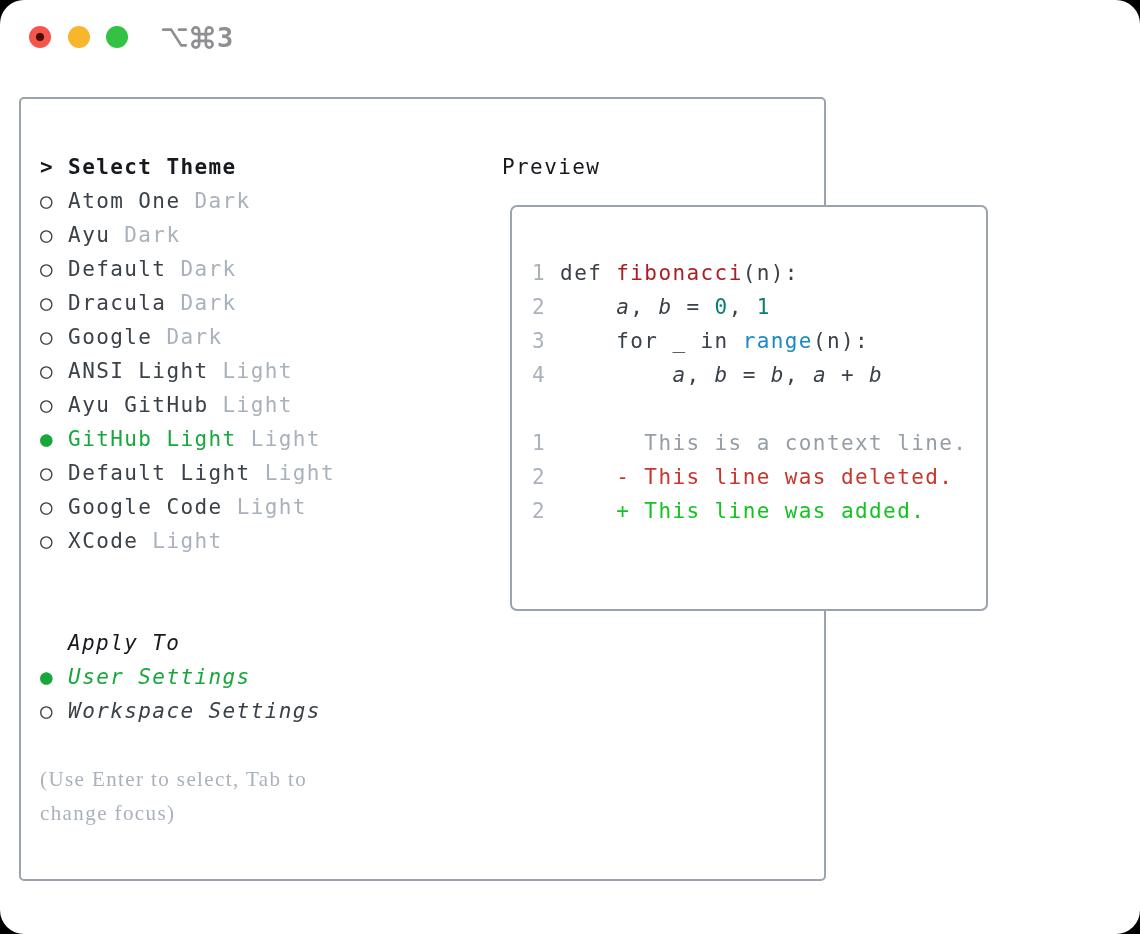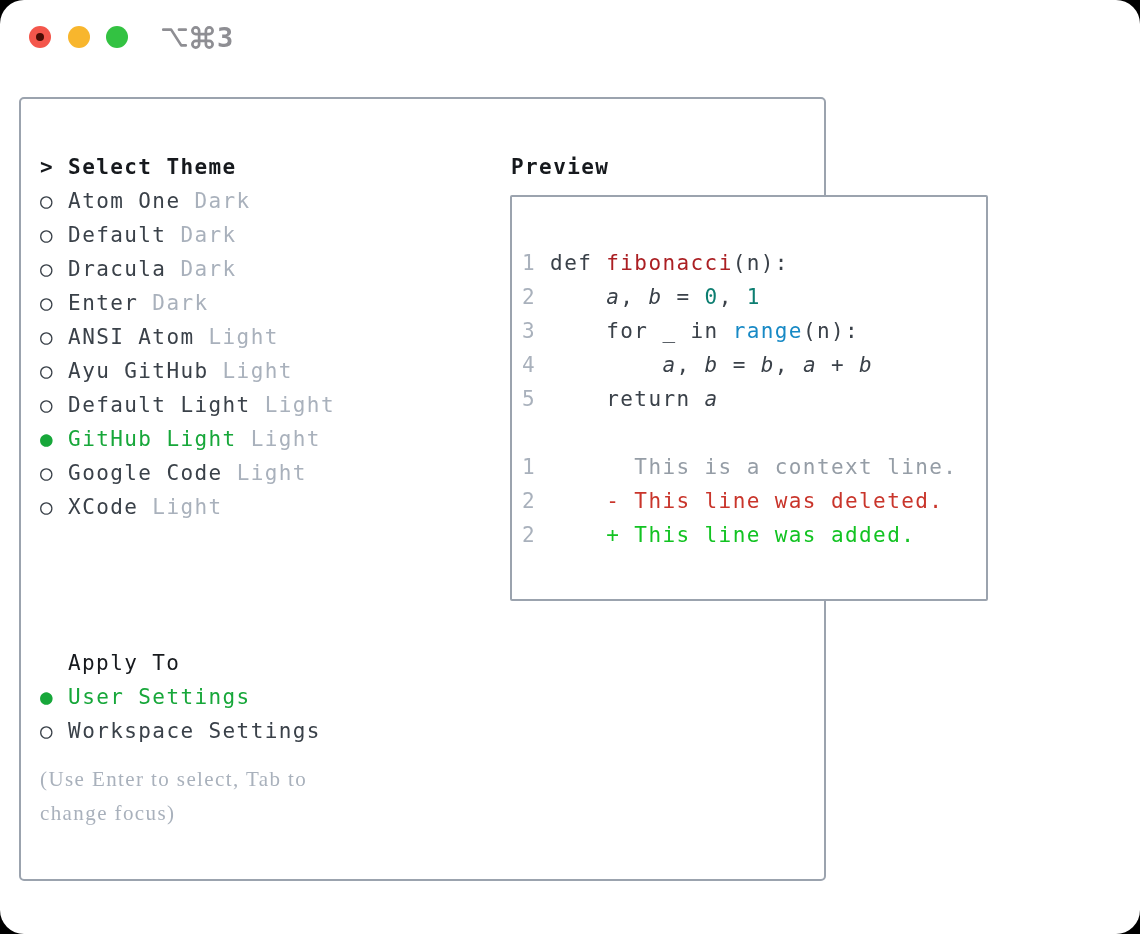--- a/index.html
+++ b/index.html
@@ -39,34 +39,34 @@
   .row{ height:34px; line-height:34px; white-space:pre; font-size:21px; letter-spacing:1.4px; }
 
   .theme-list{ position:absolute; left:19px; top:51px; }
   .list-header{ color:var(--text_black); font-weight:bold; }
   .radio{ color:var(--text_dark); }
   .radio.sel{ color:var(--accent_green); }
   .tname{ color:var(--text_dark); }
   .tname.sel{ color:var(--accent_green); }
   .tvariant{ color:var(--text_gray); }
 
-  .apply-to{ position:absolute; left:19px; top:547px; }
+  .apply-to{ position:absolute; left:19px; top:527px;font-style:italic; }
   .apply-header{ color:var(--text_black); padding-left:28px; }
 
   .hint{ position:absolute; left:19px; top:663px; color:var(--text_gray);font-family:Liberation Serif, serif; }
 
   
   .preview-header{
     position:absolute; left:481px; top:51px;
-    color:var(--text_black); font-weight:bold;margin-left:9px;
+    color:var(--text_black); font-weight:normal;
   }
   .preview-box{
-    position:absolute; left:489px; top:96px; width:478px; height:406px;
-    border:2px solid var(--border_gray); border-radius:2px; background:#fff;
-    padding:49px 0 0 10px; overflow:hidden;
+    position:absolute; left:489px; top:106px; width:478px; height:406px;
+    border:2px solid var(--border_gray); border-radius:7px; background:#fff;
+    padding:49px 0 0 20px; overflow:hidden;
   }
   .seg-linenum{ color:var(--text_gray); }
   .seg-plain{ color:var(--text_dark); }
   .seg-variable{ color:var(--text_dark); font-style:italic; }
   .seg-function{ color:var(--syntax_function_red); }
   .seg-builtin{ color:var(--syntax_builtin_blue);margin-top:41px; }
   .seg-number{ color:var(--syntax_number_teal); }
   .seg-context{ color:var(--context_gray); }
   .seg-deleted{ color:var(--diff_deleted_red); }
   .seg-added{ color:var(--diff_added_green); }
@@ -93,27 +93,28 @@
       <span>3</span>
     </div>
   </div>
 
   <div class="panel">
 
     <div class="theme-list">
       <div class="row list-header"><span>&gt; </span><span>Select Theme</span></div>
 
         <div class="row"><span class="radio">○ </span><span class="tname">Atom One </span><span class="tvariant">Dark</span></div>
+        <div class="row"><span class="radio">○ </span><span class="tname">Ayu </span><span class="tvariant">Dark</span></div>
         <div class="row"><span class="radio">○ </span><span class="tname">Default </span><span class="tvariant">Dark</span></div>
         <div class="row"><span class="radio">○ </span><span class="tname">Dracula </span><span class="tvariant">Dark</span></div>
-        <div class="row"><span class="radio">○ </span><span class="tname">Enter </span><span class="tvariant">Dark</span></div>
-        <div class="row"><span class="radio">○ </span><span class="tname">ANSI Atom </span><span class="tvariant">Light</span></div>
+        <div class="row"><span class="radio">○ </span><span class="tname">Google </span><span class="tvariant">Dark</span></div>
+        <div class="row"><span class="radio">○ </span><span class="tname">ANSI Light </span><span class="tvariant">Light</span></div>
         <div class="row"><span class="radio">○ </span><span class="tname">Ayu GitHub </span><span class="tvariant">Light</span></div>
+        <div class="row"><span class="radio sel">● </span><span class="tname sel">GitHub Light </span><span class="tvariant">Light</span></div>
         <div class="row"><span class="radio">○ </span><span class="tname">Default Light </span><span class="tvariant">Light</span></div>
-        <div class="row"><span class="radio sel">● </span><span class="tname sel">GitHub Light </span><span class="tvariant">Light</span></div>
         <div class="row"><span class="radio">○ </span><span class="tname">Google Code </span><span class="tvariant">Light</span></div>
         <div class="row"><span class="radio">○ </span><span class="tname">XCode </span><span class="tvariant">Light</span></div>
       </div>
 
     <div class="apply-to">
       <div class="row apply-header">Apply To</div>
 
     <div class="row"><span class="radio sel">● </span><span class="tname sel">User Settings</span></div>
         <div class="row"><span class="radio">○ </span><span class="tname">Workspace Settings</span></div>
       </div>
@@ -124,21 +125,20 @@
     </div>
 
     <div class="row preview-header">Preview</div>
 
     <div class="preview-box">
 
     <div class="row"><span class="seg-linenum">1 </span><span class="seg-plain">def </span><span class="seg-function">fibonacci</span><span class="seg-plain">(n):</span></div>
         <div class="row"><span class="seg-linenum">2 </span><span class="seg-plain">    </span><span class="seg-variable">a</span><span class="seg-plain">, </span><span class="seg-variable">b</span><span class="seg-plain"> = </span><span class="seg-number">0</span><span class="seg-plain">, </span><span class="seg-number">1</span></div>
         <div class="row"><span class="seg-linenum">3 </span><span class="seg-plain">    for _ in </span><span class="seg-builtin">range</span><span class="seg-plain">(n):</span></div>
         <div class="row"><span class="seg-linenum">4 </span><span class="seg-plain">        </span><span class="seg-variable">a</span><span class="seg-plain">, </span><span class="seg-variable">b</span><span class="seg-plain"> = </span><span class="seg-variable">b</span><span class="seg-plain">, </span><span class="seg-variable">a</span><span class="seg-plain"> + </span><span class="seg-variable">b</span></div>
-        <div class="row"><span class="seg-linenum">5 </span><span class="seg-plain">    return </span><span class="seg-variable">a</span></div>
         <div class="row"></div>
         <div class="row"><span class="seg-linenum">1 </span><span class="seg-context">      This is a context line.</span></div>
         <div class="row"><span class="seg-linenum">2 </span><span class="seg-deleted">    - This line was deleted.</span></div>
         <div class="row"><span class="seg-linenum">2 </span><span class="seg-added">    + This line was added.</span></div>
       </div>
 
   </div>
 </div>
 
 </body></html>

